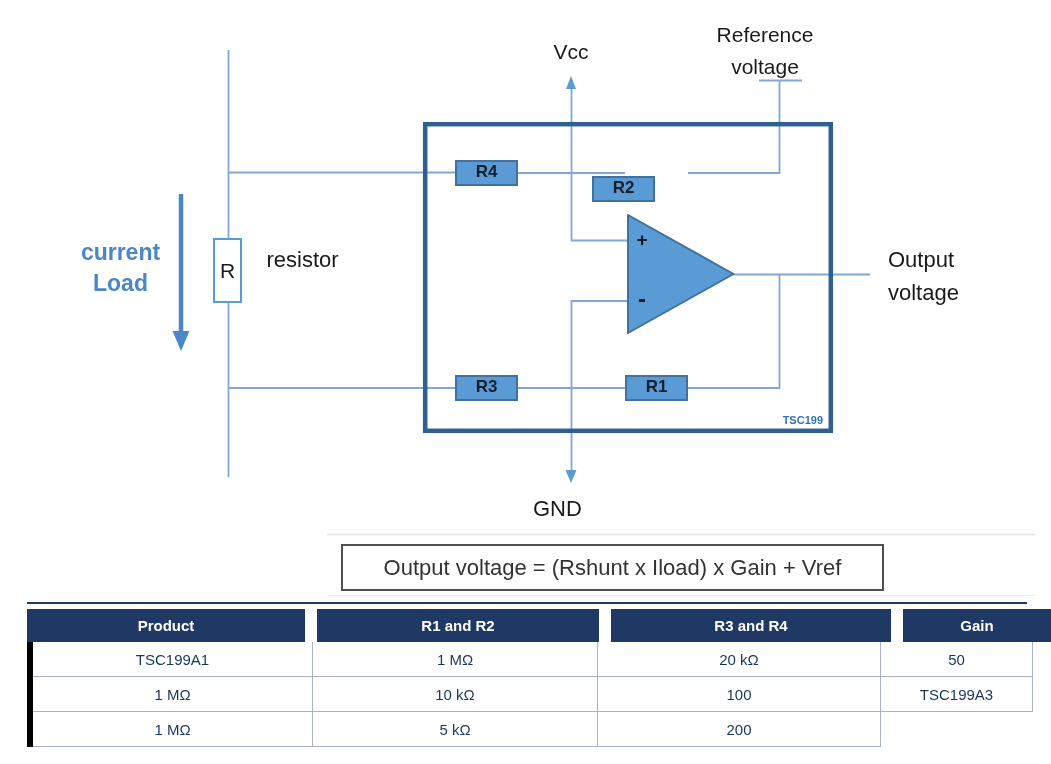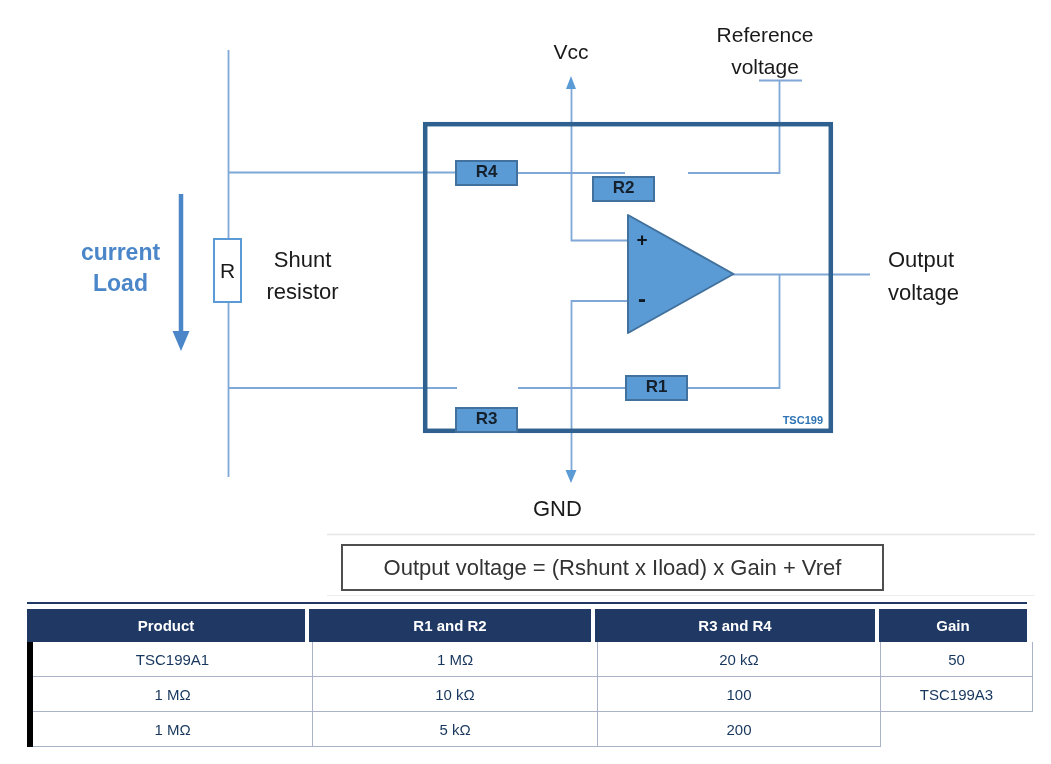--- a/index.html
+++ b/index.html
@@ -40,21 +40,21 @@
     position:absolute;left:341px;top:544px;width:543px;height:47px;box-sizing:border-box;
     border:2px solid #4f4f4f;background:#fff;
     display:flex;align-items:center;justify-content:center;
     font-size:22px;color:#333333;white-space:nowrap;
   }
 
   
   .tbl-topline{position:absolute;left:27px;top:602px;width:1000px;height:2px;background:#1F3864;}
   .tbl-head{
     position:absolute;left:27px;top:609px;width:1000px;height:33px;
-    display:grid;grid-template-columns:278px 282px 280px 148px;column-gap:4px;
+    display:grid;grid-template-columns:278px 282px 280px 148px;column-gap:12px;
   }
   .th{
     background:#1F3864;color:#ffffff;font-weight:bold;font-size:15px;
     display:flex;align-items:center;justify-content:center;
   }
   .tbl-body{
     position:absolute;left:27px;top:642px;width:1000px;box-sizing:border-box;
     display:grid;grid-template-columns:280px 285px 283px 152px;
     border-left:6px solid #000000;
   }
@@ -99,21 +99,21 @@
 
     <polygon points="628,215 733.5,274 628,333" fill="#5B9BD5" stroke="#41719C" stroke-width="2" stroke-linejoin="round"></polygon>
   </svg>
 
   <div class="rbox" style="left:455px;top:160px;">
       <span>R4</span>
     </div>
   <div class="rbox" style="left:592px;top:160px;margin-top:16px;">
       <span>R2</span>
     </div>
-  <div class="rbox" style="left:455px;top:375px;margin-top:32px;">
+  <div class="rbox" style="left:455px;top:375px;">
       <span>R3</span>
     </div>
   <div class="rbox" style="left:625px;top:375px;">
       <span>R1</span>
     </div>
 
   <div class="shunt-box">
       <span>R</span>
     </div>
 
@@ -128,21 +128,20 @@
   <div class="abs lbl lbl-out">
     <div>Output</div>
     <div>voltage</div>
   </div>
   <div class="abs lbl lbl-gnd">GND</div>
   <div class="abs lbl lbl-load">
     <div>current</div>
     <div>Load</div>
   </div>
   <div class="abs lbl lbl-shunt">
-    <div>Shunt</div>
     <div>resistor</div>
   </div>
   <div class="abs lbl lbl-chip">TSC199</div>
 
   <div class="formula">
     <span>Output voltage = (Rshunt x Iload) x Gain + Vref</span>
   </div>
 
   <div class="tbl-topline"></div>
   <div class="tbl-head">

